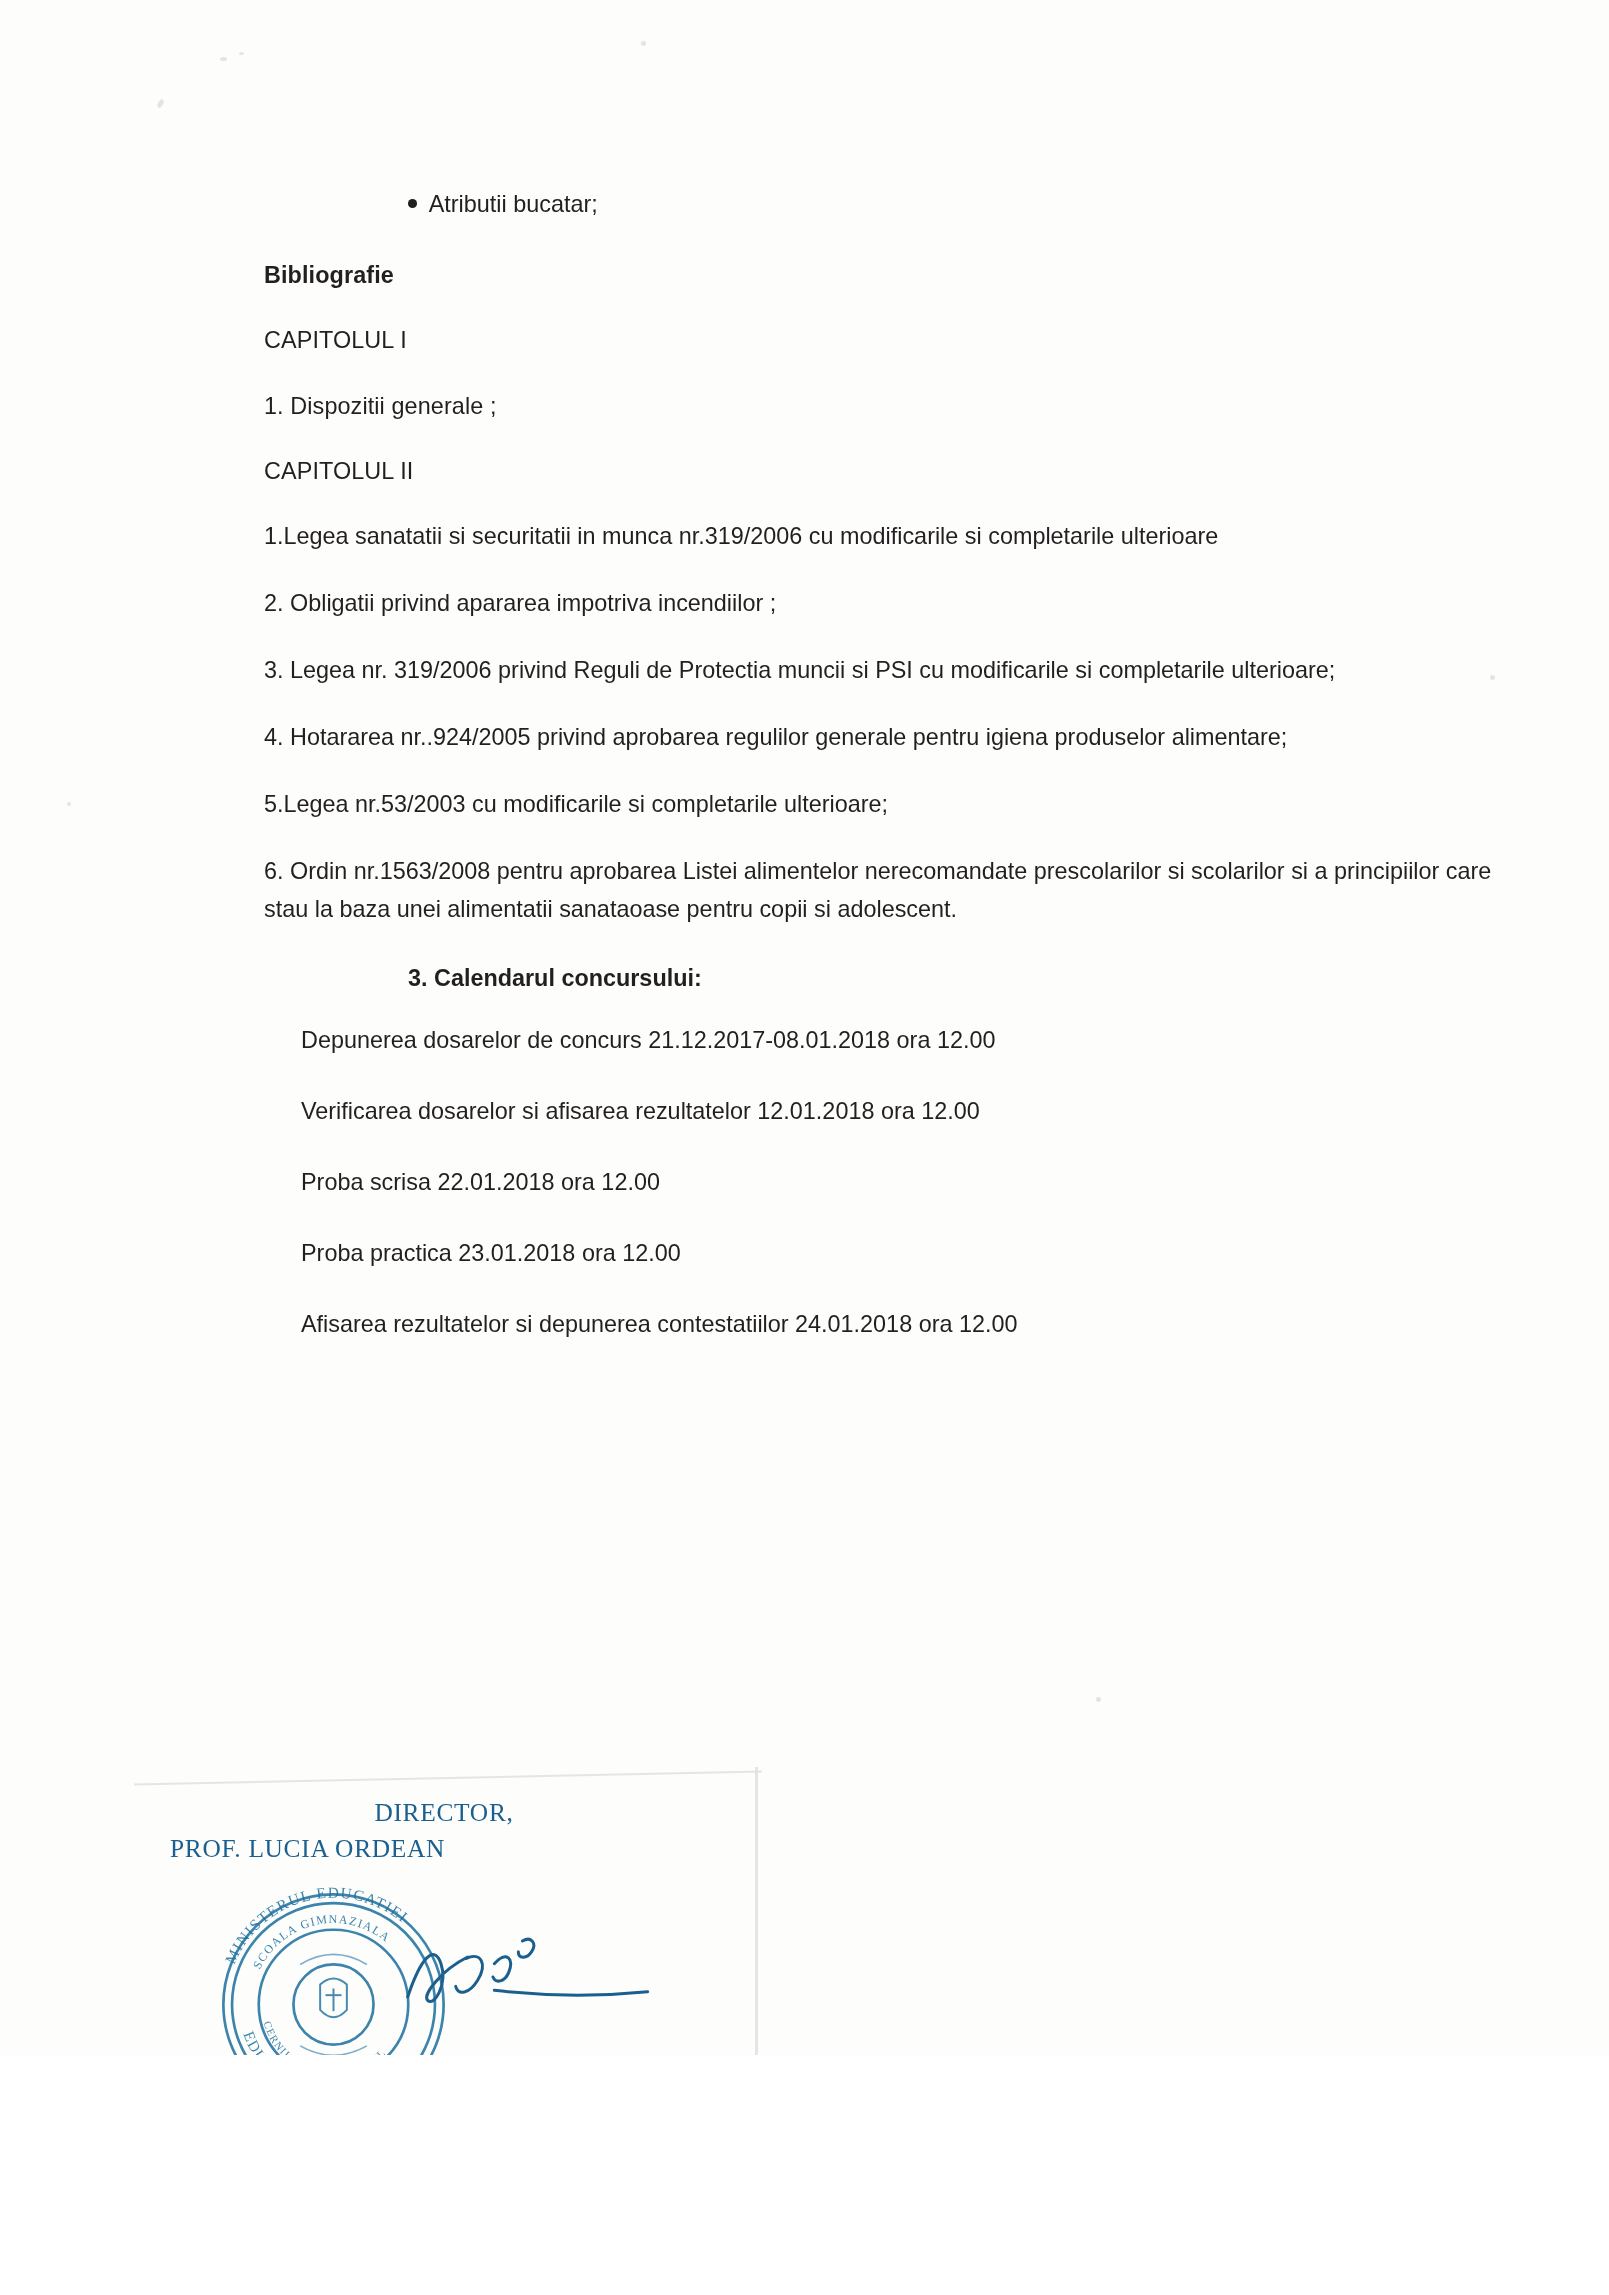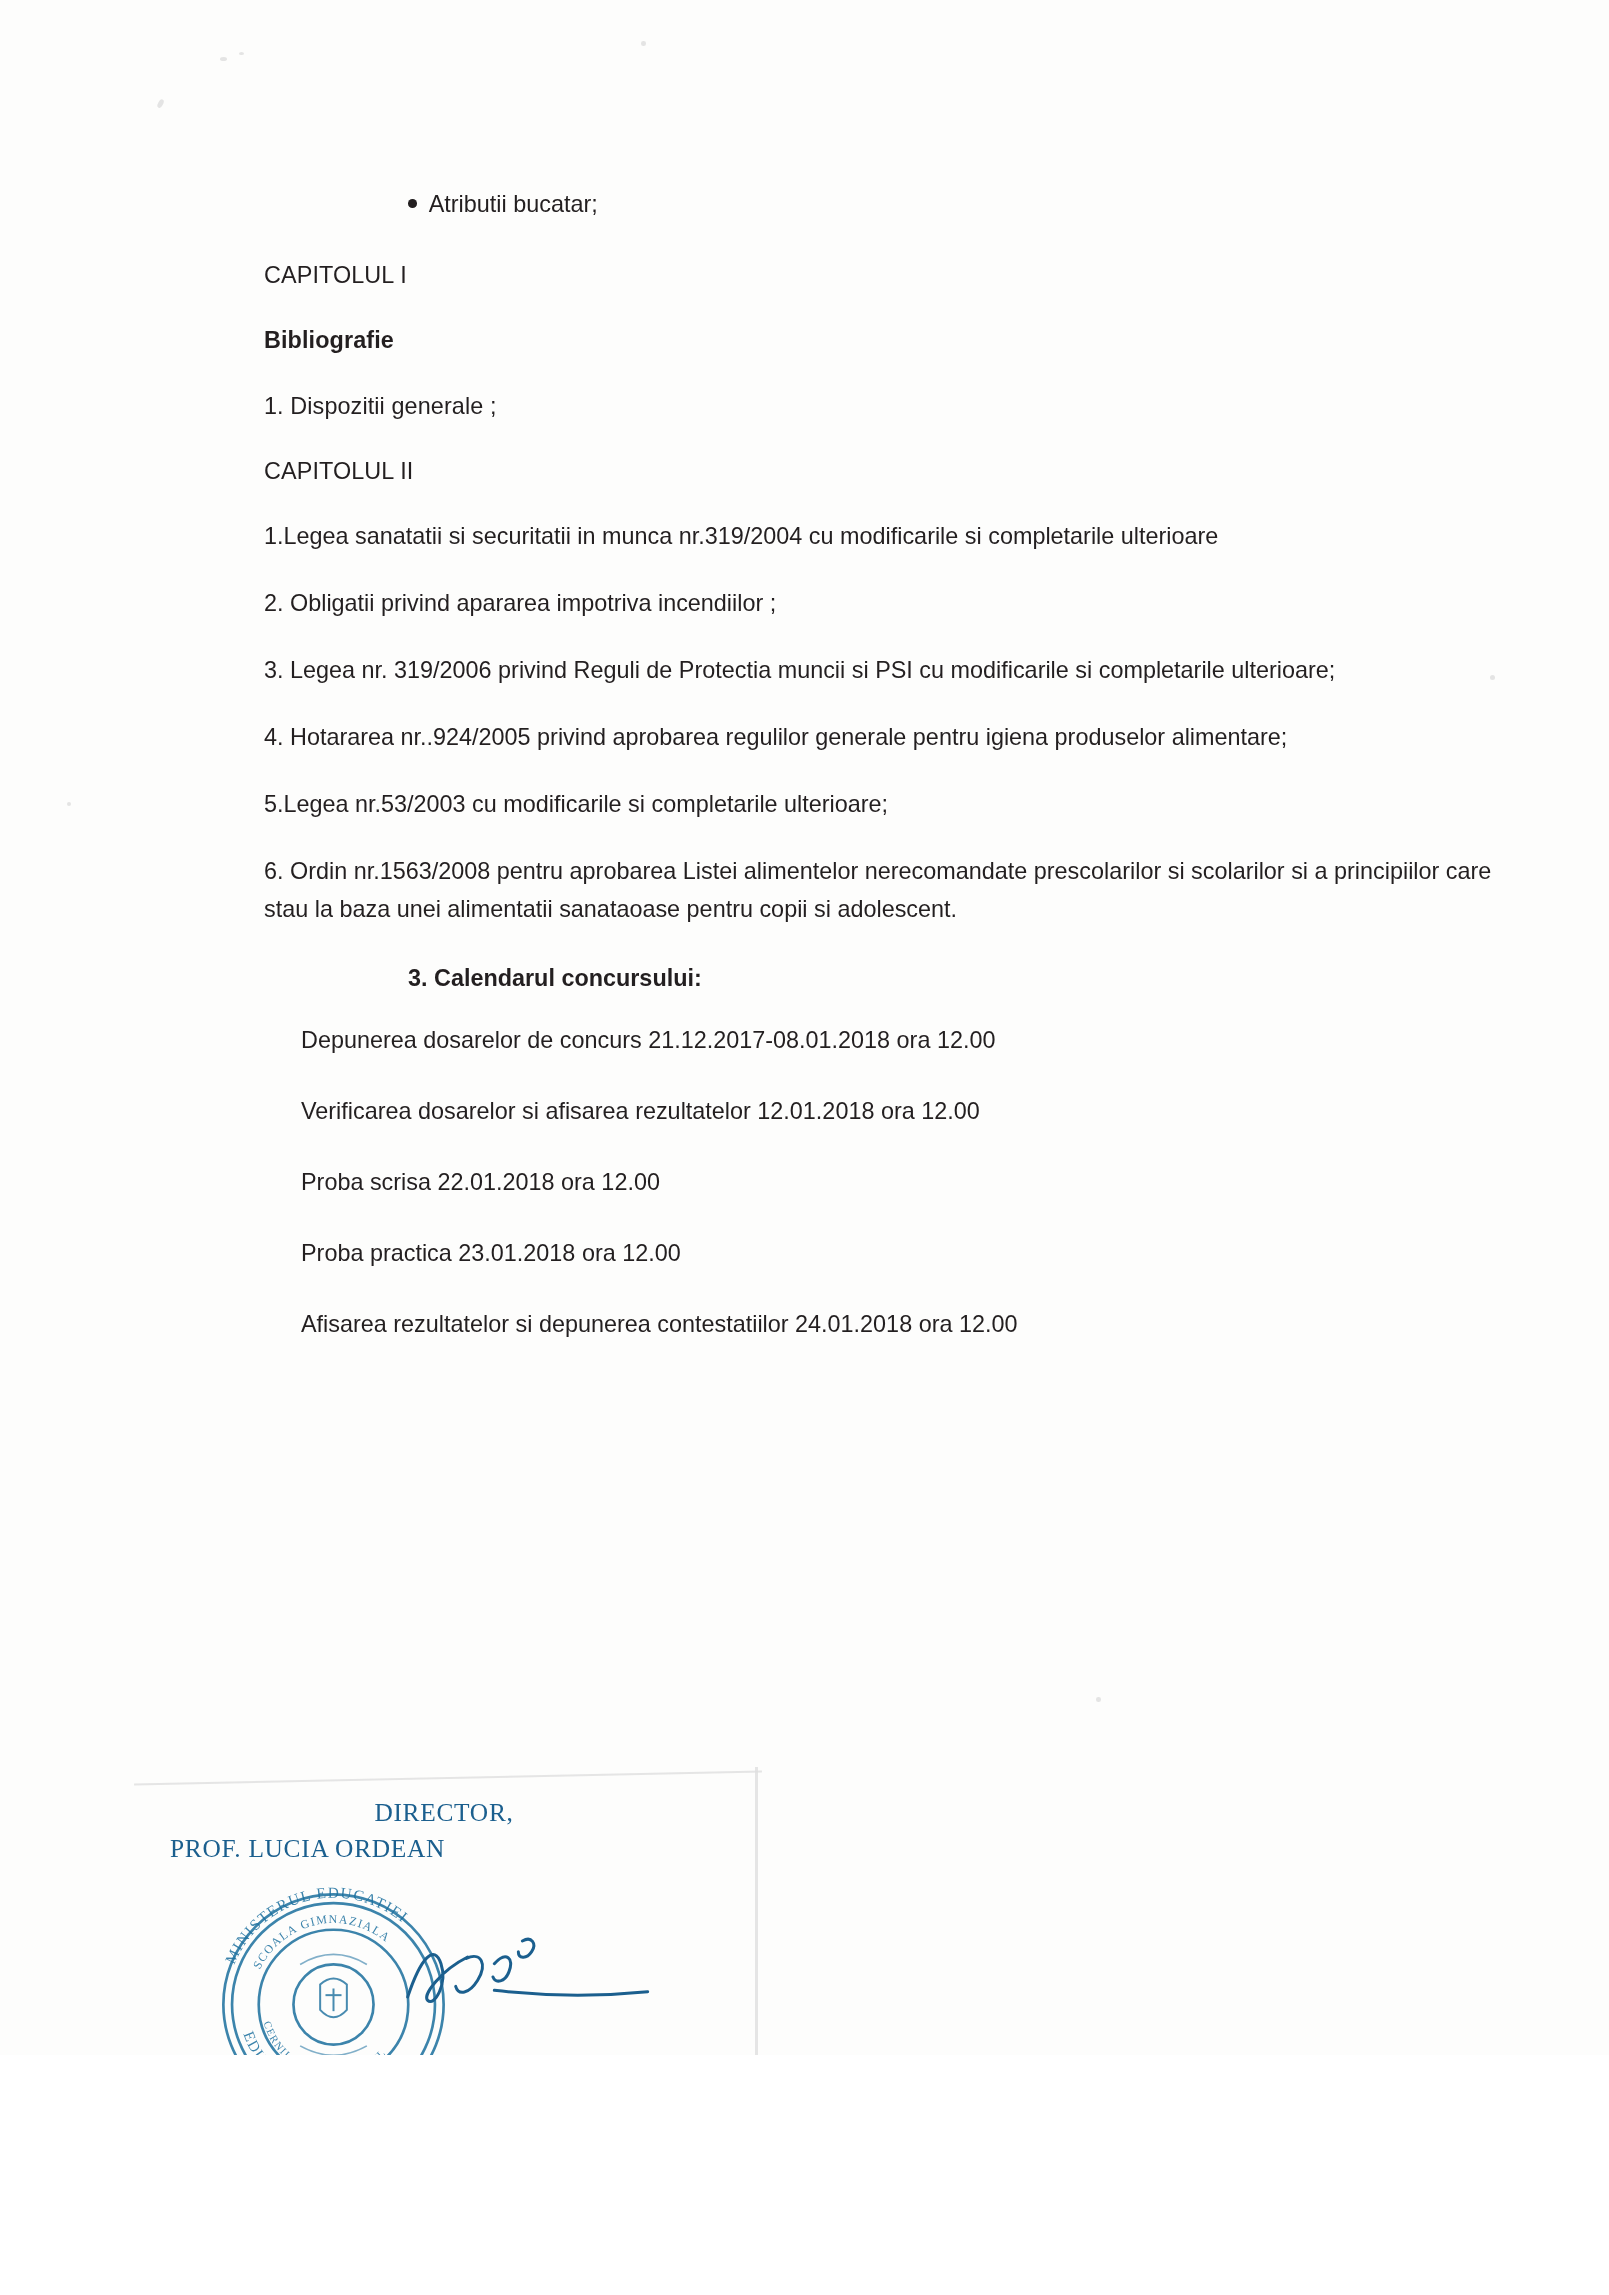--- a/index.html
+++ b/index.html
@@ -138,29 +138,29 @@
   <div class="fold-mark" style="left:755px;top:1767px;width:2.7px;height:401px;"></div>
   <div class="fold-mark" style="left:127px;top:2118px;width:641px;height:2px;transform:rotate(.8deg);"></div>
 
   <div class="doc">
 
     <div class="bullet-row">
       <span class="bullet-dot"></span>
       <span class="bullet-text">Atributii bucatar;</span>
     </div>
 
+    <p class="line bold">Bibliografie</p>
+
     <p class="line">CAPITOLUL I</p>
 
-    <p class="line bold">Bibliografie</p>
-
     <p class="line">1.  Dispozitii generale ;</p>
 
     <p class="line">CAPITOLUL II</p>
 
-    <p class="para">1.Legea sanatatii si securitatii in munca nr.319/2004 cu modificarile si completarile ulterioare</p>
+    <p class="para">1.Legea sanatatii si securitatii in munca nr.319/2006 cu modificarile si completarile ulterioare</p>
     <p class="para">2. Obligatii privind apararea impotriva incendiilor ;</p>
     <p class="para">3. Legea nr. 319/2006 privind Reguli de Protectia muncii si PSI  cu modificarile si completarile ulterioare;</p>
     <p class="para">4. Hotararea nr..924/2005 privind aprobarea regulilor generale pentru igiena produselor alimentare;</p>
     <p class="para">5.Legea nr.53/2003 cu modificarile si completarile ulterioare;</p>
     <p class="para">6. Ordin nr.1563/2008 pentru aprobarea Listei alimentelor nerecomandate prescolarilor si scolarilor si a principiilor care stau la baza unei alimentatii sanataoase pentru copii si adolescent.</p>
 
     <p class="section-title">3. Calendarul concursului:</p>
 
     <p class="cal-item">Depunerea dosarelor de concurs   21.12.2017-08.01.2018 ora 12.00</p>
     <p class="cal-item">Verificarea dosarelor si afisarea rezultatelor  12.01.2018 ora 12.00</p>

